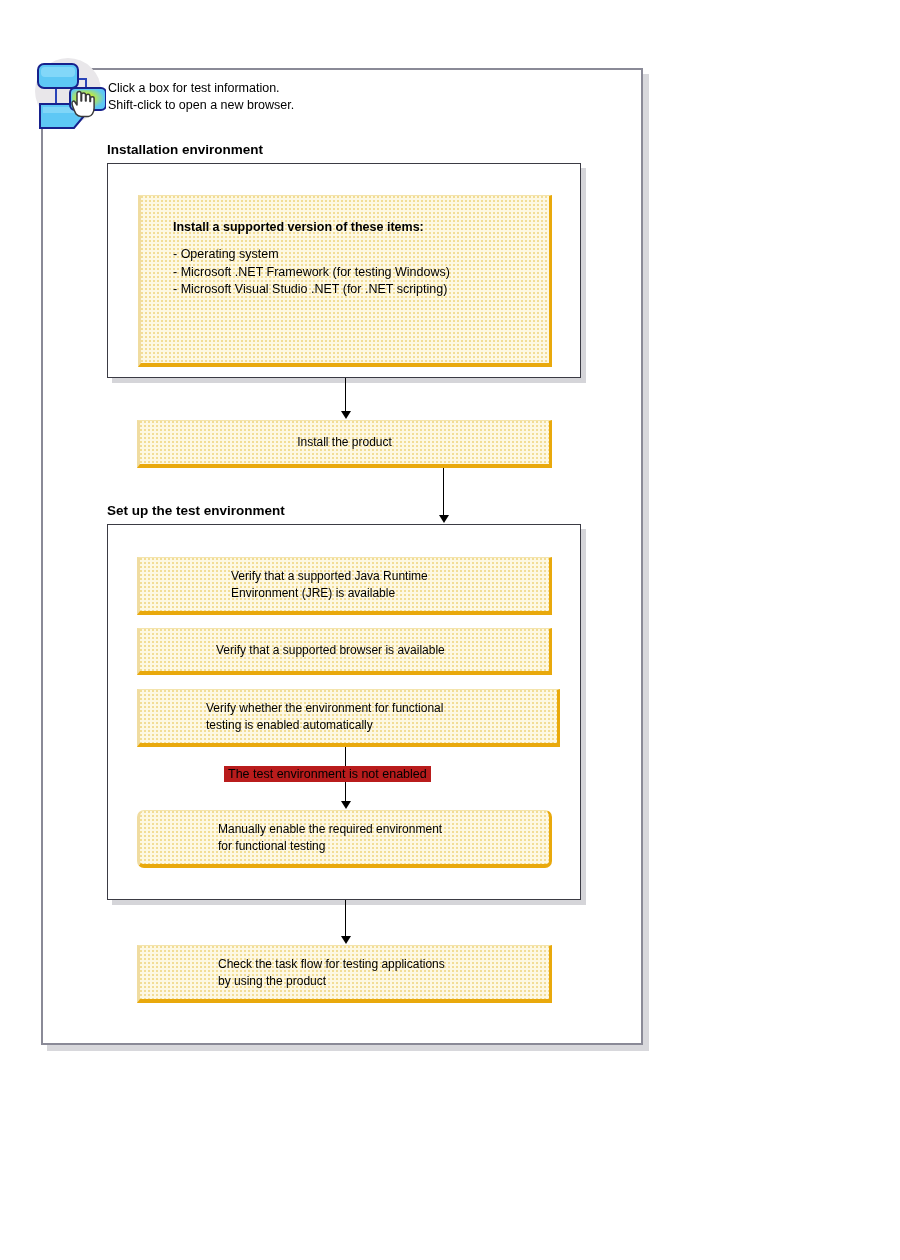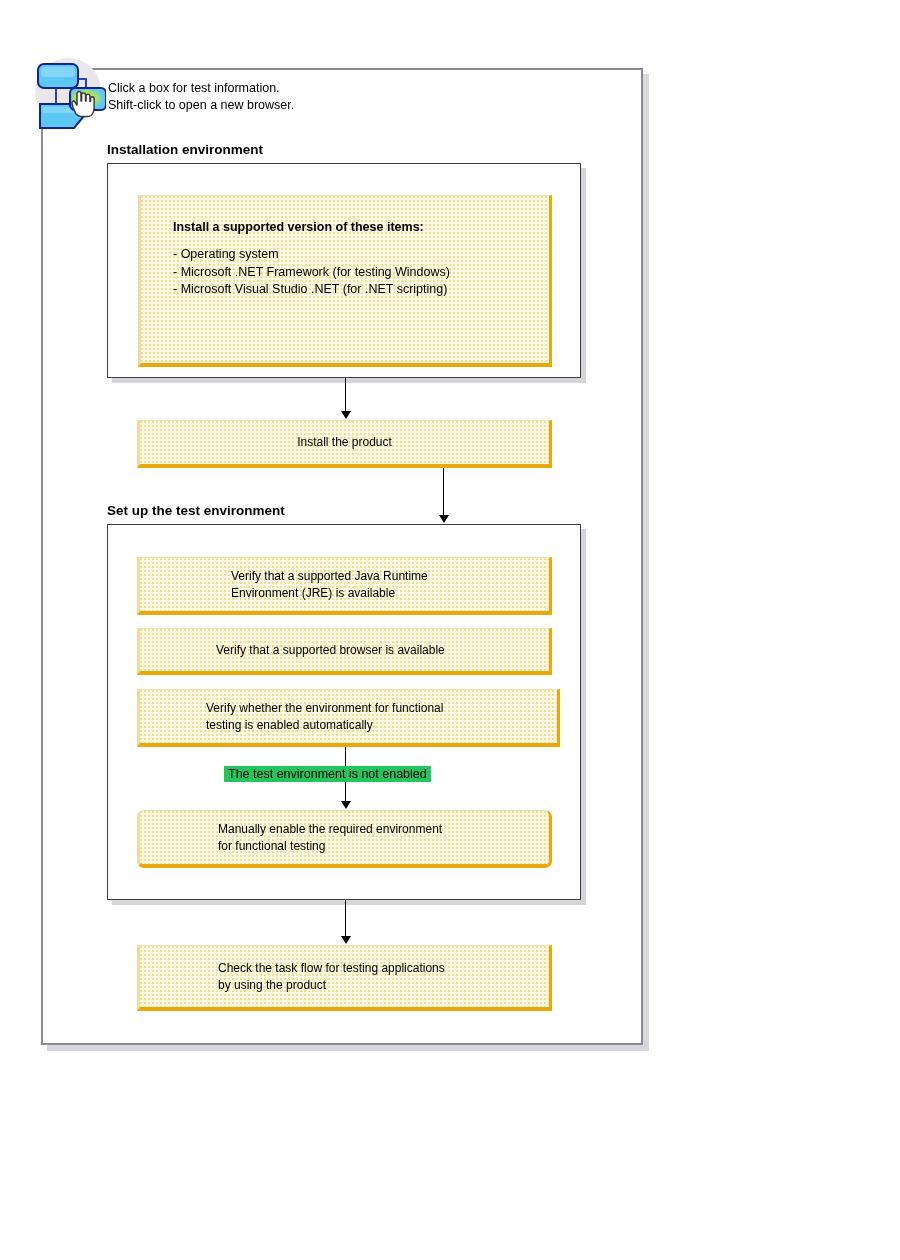--- a/index.html
+++ b/index.html
@@ -140,21 +140,21 @@
 
   #box-install-product {
     left: 137px; top: 420px; width: 415px; height: 48px;
   }
   #box-install-product .step-box-inner { align-items: center; }
 
   #box-verify-jre      { left: 137px; top: 557px; width: 415px; height: 58px; }
   #box-verify-browser  { left: 137px; top: 628px; width: 415px; height: 47px; }
   #box-verify-auto     { left: 137px; top: 689px; width: 423px; height: 58px; }
   #box-manual-enable   { left: 137px; top: 810px; width: 415px; height: 58px; border-radius: 7px; }
-  #box-check-taskflow  { left: 137px; top: 945px; width: 415px; height: 66px; }
+  #box-check-taskflow  { left: 137px; top: 945px; width: 415px; height: 58px; }
 
   #box-verify-jre .step-box-inner      { padding-left: 91px; }
   #box-verify-browser .step-box-inner  { padding-left: 76px; }
   #box-verify-auto .step-box-inner     { padding-left: 66px; }
   #box-manual-enable .step-box-inner   { padding-left: 78px; }
   #box-check-taskflow .step-box-inner  { padding-left: 78px; }
 
   
   .connector {
     position: absolute;
@@ -191,21 +191,21 @@
   #conn-4 .line { height: 37px; }
   #conn-4 .head { top: 36px; }
 
   
   #branch-label {
     position: absolute;
     left: 224px;
     top: 766px;
     font-size: 12.5px;
     color: #000000;
-    background: #22c55e;
+    background: #b91c1c;
     padding: 1px 4px;
     white-space: nowrap;
     z-index: 5;
   }
 </style>
 </head>
 <body>
 
 <div id="outer-frame-shadow"></div>
 <div id="outer-frame"></div>

